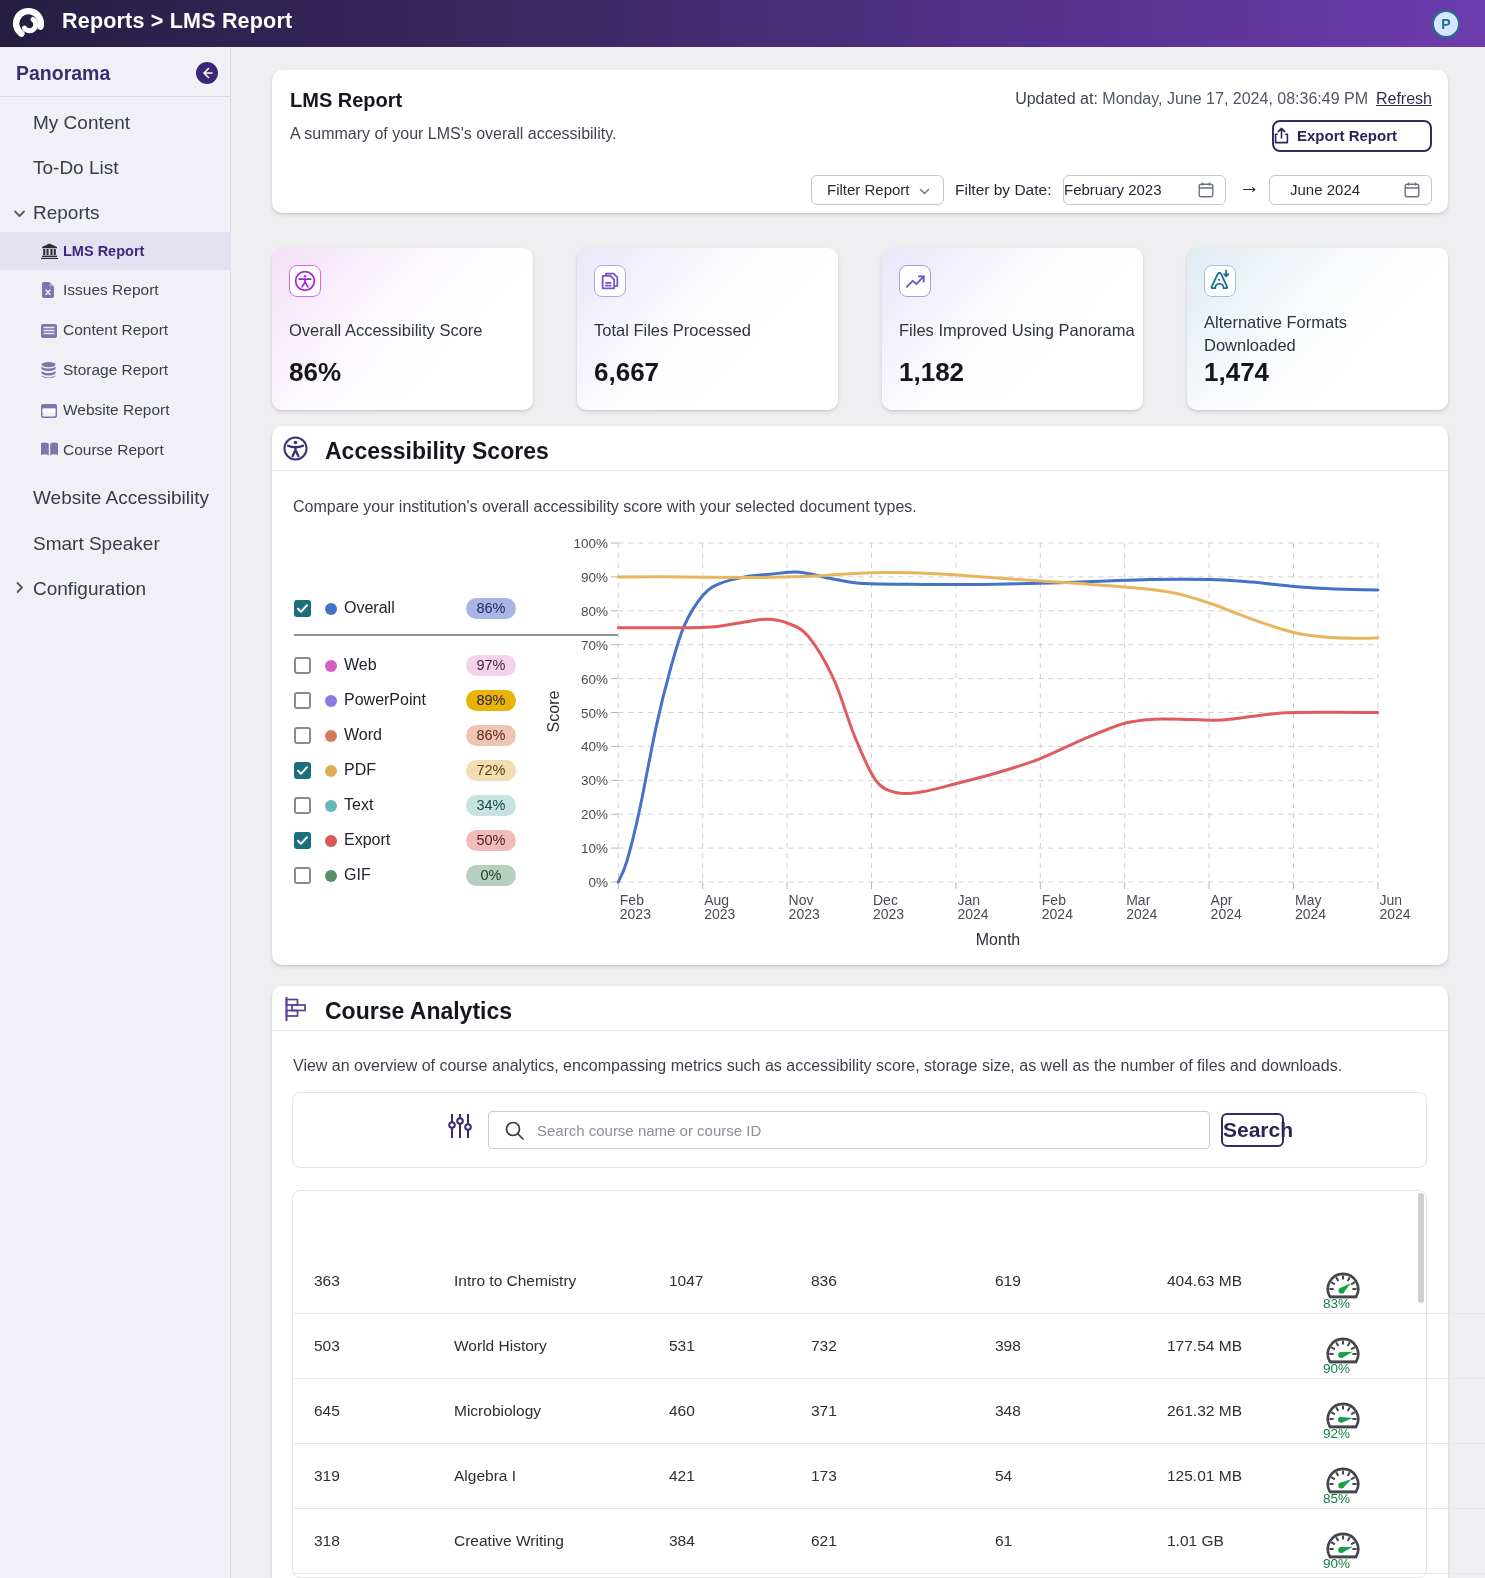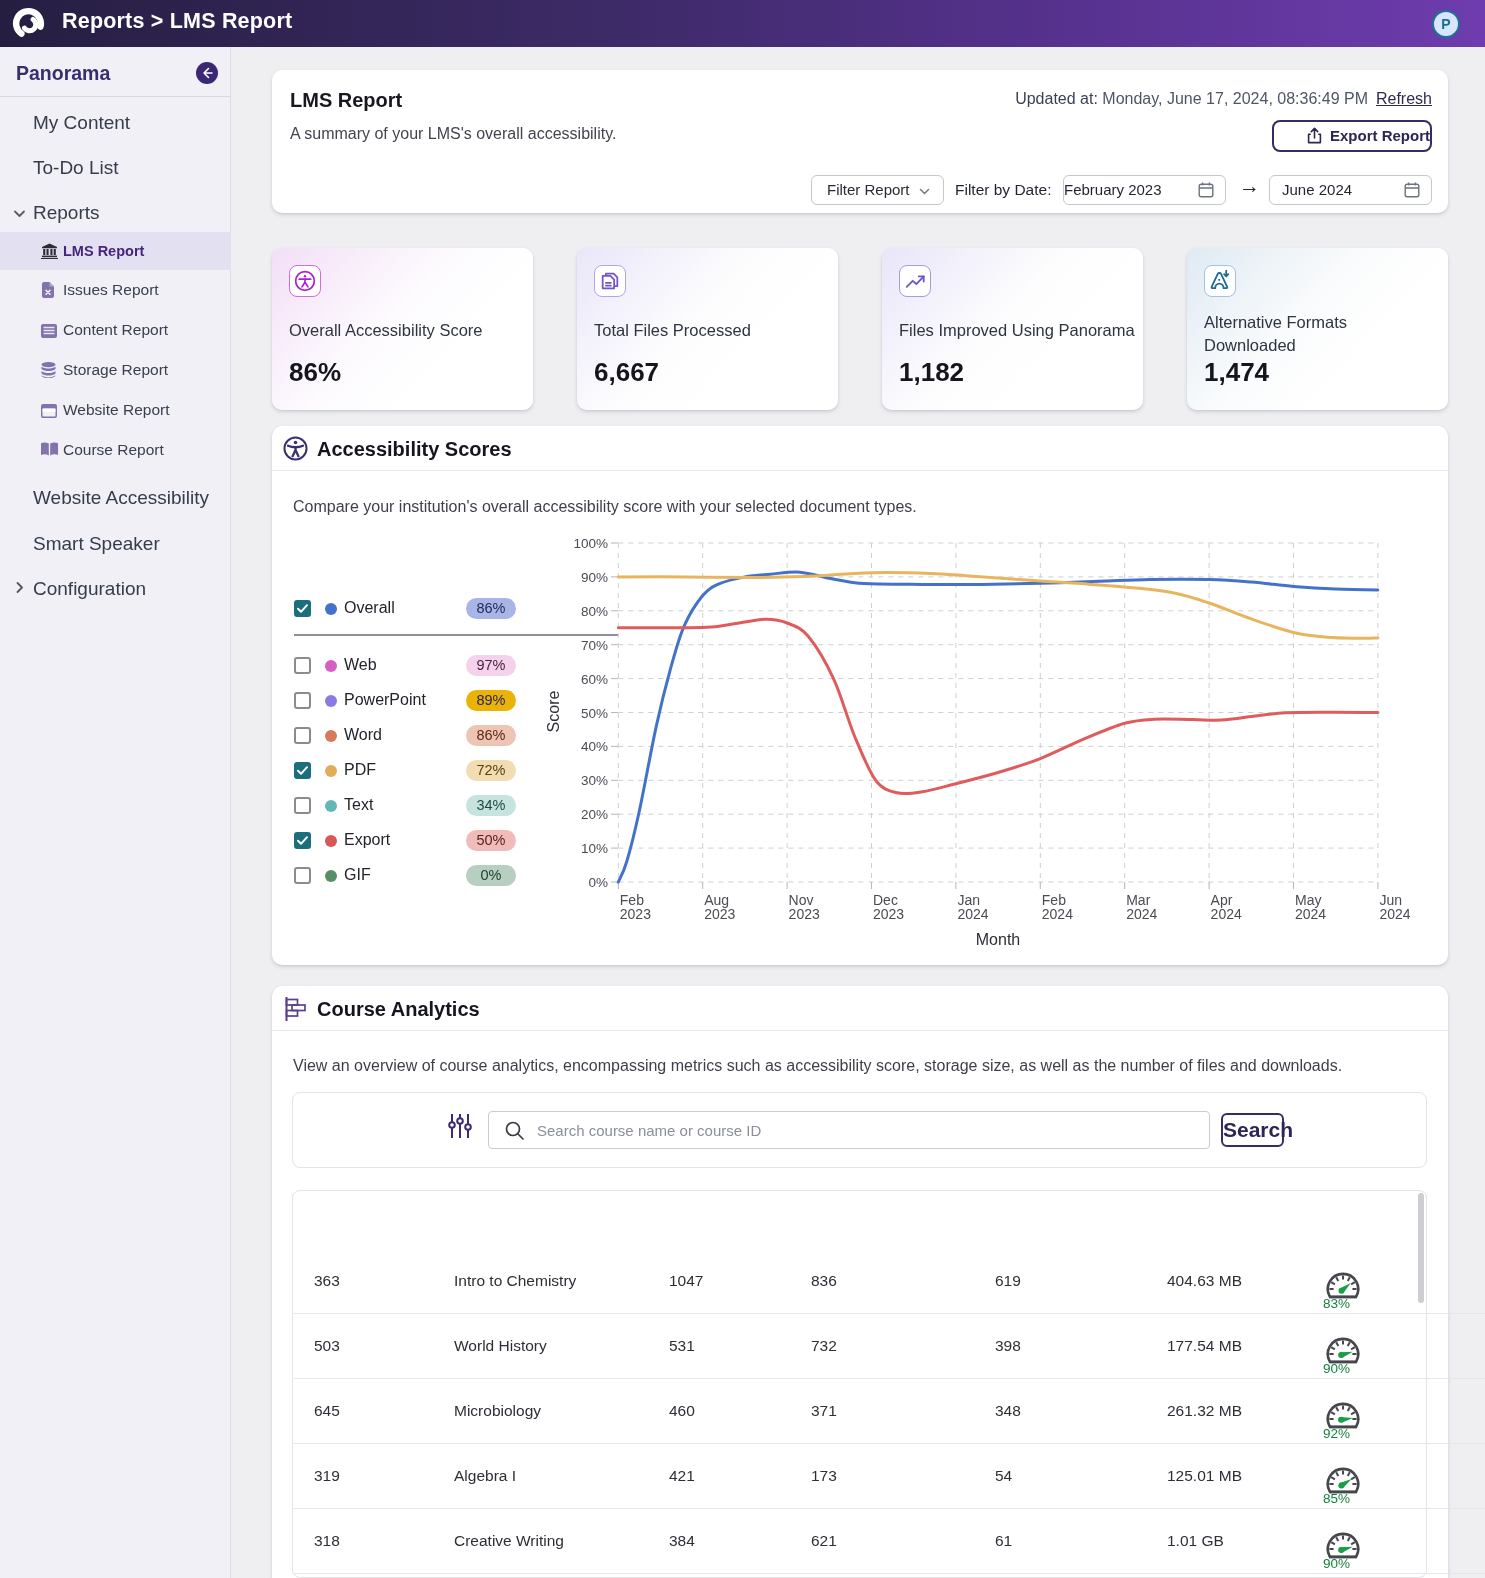--- a/index.html
+++ b/index.html
@@ -23,32 +23,32 @@
 .chev{position:absolute;left:12px}
 
 .card{position:absolute;background:#fff;border-radius:10px;box-shadow:0 1px 2px rgba(16,24,40,.07),0 2px 4px rgba(16,24,40,.12)}
 
 #hcard{left:272px;top:70px;width:1176px;height:143px}
 #hcard h1{position:absolute;left:18px;top:19px;font-size:20px;color:#17171f;font-weight:bold}
 #hcard .sub{position:absolute;left:18px;top:55px;font-size:16px;color:#44444f}
 #hcard .updated{position:absolute;right:80px;top:20px;font-size:16px;color:#4e5666}
 #hcard .updated b{color:#3c4254;font-weight:normal}
 #hcard .refresh{position:absolute;right:16px;top:20px;font-size:16px;color:#332a52;text-decoration:underline}
-#exportbtn{position:absolute;left:1000px;top:50px;width:160px;height:32px;border:2px solid #392a66;border-radius:8px;background:#fff;color:#2e2456;font-size:15px;font-weight:bold;text-align:right;line-height:28px}
+#exportbtn{position:absolute;left:1000px;top:50px;width:160px;height:32px;border:2px solid #392a66;border-radius:8px;background:#fff;color:#2e2456;font-size:15px;font-weight:bold;text-align:left;line-height:28px}
 .inputbox{position:absolute;height:30px;border:1px solid #c6c6cf;border-radius:6px;background:#fff;font-size:15px;color:#1f2430;line-height:28px}
 
 .stat{position:absolute;top:248px;width:261px;height:162px;border-radius:10px;background:#fff;box-shadow:0 1px 2px rgba(16,24,40,.07),0 2px 4px rgba(16,24,40,.12)}
 .stat .tile{position:absolute;left:17px;top:17px;width:32px;height:32px;border-radius:8px;background:#fff}
 .stat .lab{position:absolute;left:17px;top:71px;font-size:16.5px;color:#2e3440;line-height:23px}
 .stat .val{position:absolute;left:17px;top:109px;font-size:26px;font-weight:bold;color:#15151d}
 
 #acard{left:272px;top:426px;width:1176px;height:539px}
 #ccard{left:272px;top:986px;width:1176px;height:592px;border-bottom-left-radius:0;border-bottom-right-radius:0}
 .sechead{position:absolute;left:0;top:0;width:100%;height:45px;border-bottom:1px solid #e7e7ec}
-.sechead .t{position:absolute;left:45px;top:12px;font-size:20px;font-weight:bold;color:#15151f}
+.sechead .t{position:absolute;left:53px;top:12px;font-size:23px;font-weight:bold;color:#15151f}
 .sechead .ic{position:absolute;left:11px;top:10px}
 .desc{position:absolute;left:21px;font-size:16px;color:#3f3f4a}
 
 .lrow{position:absolute;left:22px;height:20px}
 .lrow .cb{position:absolute;left:0;top:1px;width:17px;height:17px;border-radius:3px}
 .cb.on{background:#1b6e7c}
 .cb.off{background:#fff;border:2px solid #8a8a92}
 .lrow .dot{position:absolute;left:31px;top:4px;width:12px;height:12px;border-radius:50%}
 .lrow .lab{position:absolute;left:50px;top:0px;font-size:16px;color:#23232c}
 .lrow .badge{position:absolute;left:172px;top:-1px;width:50px;height:21px;border-radius:11px;text-align:center;font-size:14.5px;line-height:21px;color:#222}
@@ -173,21 +173,21 @@
         <path d="M2.5 4.5 L6.5 8.5 L10.5 4.5" stroke="#7a7a85" stroke-width="1.6" fill="none" stroke-linecap="round" stroke-linejoin="round"></path>
       </svg></div>
   <div style="position:absolute;left:683px;top:111px;font-size:15.5px;color:#1f2430">Filter by Date:</div>
   <div class="inputbox" style="left:791px;top:105px;width:163px;padding-left:0">February 2023<svg class="cal" width="18" height="18" viewBox="0 0 18 18" style="position:absolute;right:10px;top:5px">
         <g fill="none" stroke="#6b7280" stroke-width="1.4">
           <rect x="2.2" y="3.2" width="13.6" height="12.6" rx="2"></rect>
           <path d="M2.2 7 H15.8 M5.6 1.6 V4.4 M12.4 1.6 V4.4"></path>
         </g>
       </svg></div>
   <div style="position:absolute;left:967px;top:104px;font-size:21px;color:#2a2a33">→</div>
-  <div class="inputbox" style="left:997px;top:105px;width:163px;padding-left:12px">June 2024<svg class="cal" width="18" height="18" viewBox="0 0 18 18" style="position:absolute;right:10px;top:5px">
+  <div class="inputbox" style="left:997px;top:105px;width:163px;padding-left:20px">June 2024<svg class="cal" width="18" height="18" viewBox="0 0 18 18" style="position:absolute;right:10px;top:5px">
         <g fill="none" stroke="#6b7280" stroke-width="1.4">
           <rect x="2.2" y="3.2" width="13.6" height="12.6" rx="2"></rect>
           <path d="M2.2 7 H15.8 M5.6 1.6 V4.4 M12.4 1.6 V4.4"></path>
         </g>
       </svg></div>
 </div>
 
 <div class="stat" style="left:272px;background:linear-gradient(133deg,#f3dff7 0%,#fdfbfe 45%,#fff 68%)">
   <div class="tile" style="border:1.5px solid #d06ae8">
     <svg width="22" height="22" viewBox="0 0 24 24" style="margin:3.5px">

